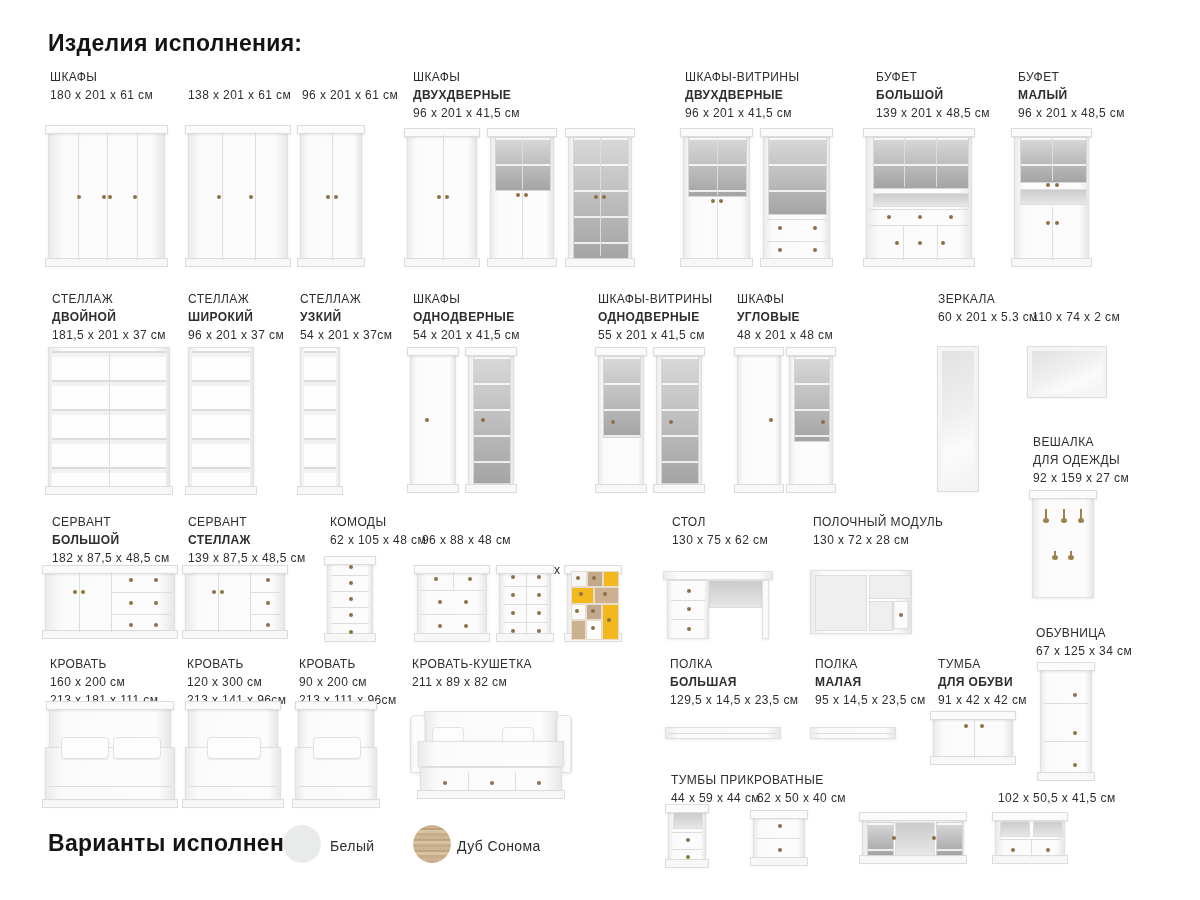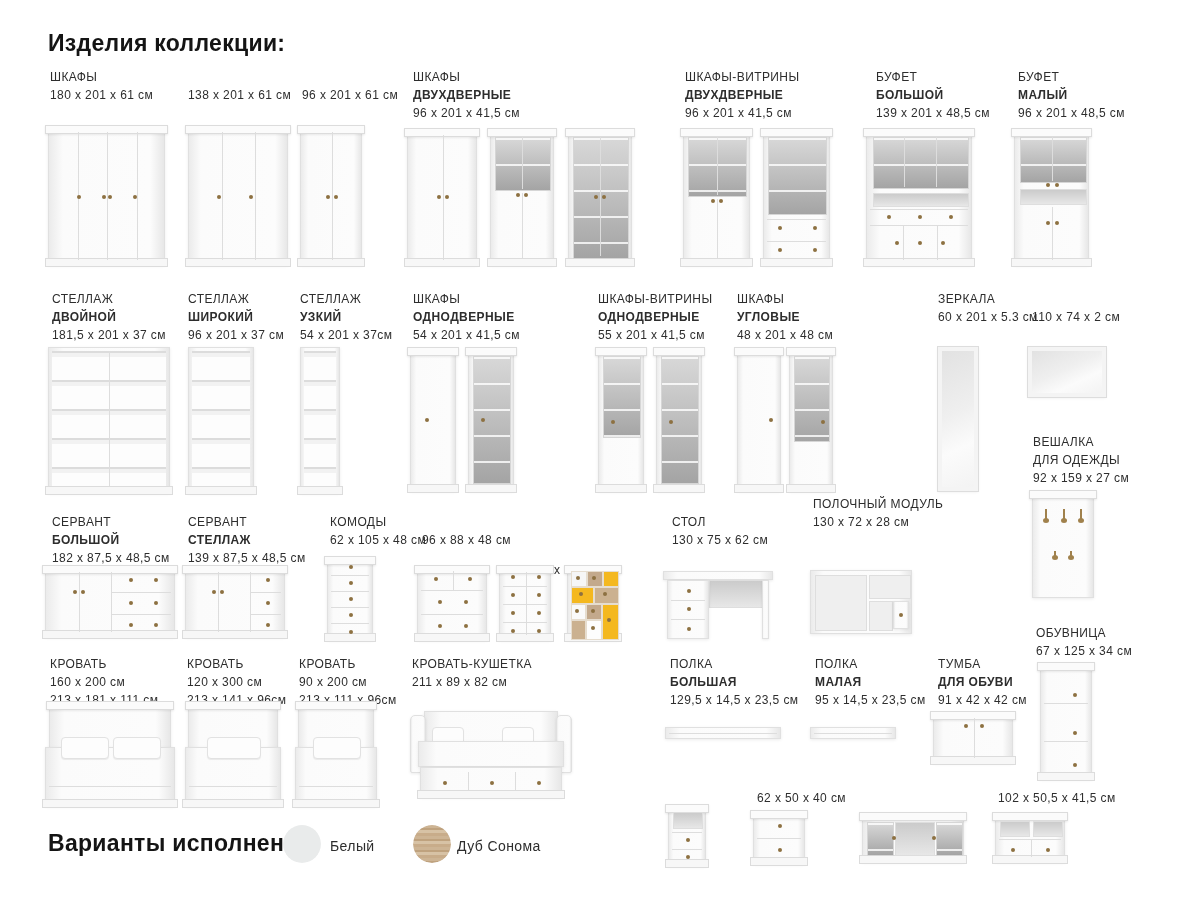--- a/index.html
+++ b/index.html
@@ -34,21 +34,21 @@
   .cell{position:absolute;border:1px solid #e6ddcf;}
   .swatch{position:absolute;width:38px;height:38px;border-radius:50%;overflow:hidden;box-shadow:0 0 0 1px rgba(0,0,0,.03) inset;}
   .swatch .fill{width:100%;height:100%;border-radius:50%;}
   .vlabel{position:absolute;font-size:14px;letter-spacing:.4px;color:#2d2d2d;white-space:nowrap;}
 </style>
 </head>
 <body>
 
 <div id="screen">
 
-  <div class="title" style="left:48px;top:30px">Изделия коллекции:</div>
+  <div class="title" style="left:48px;top:30px">Изделия исполнения:</div>
 
   <div class="lbl" style="left:50px;top:68px">
     <div>ШКАФЫ</div>
       <div class="dim">180 x 201 x 61 см</div>
   </div>
   <div class="lbl" style="left:188px;top:86px">
     <div class="dim">138 x 201 x 61 см</div>
   </div>
   <div class="lbl" style="left:302px;top:86px">
     <div class="dim">96 x 201 x 61 см</div>
@@ -303,21 +303,21 @@
   <div class="lbl" style="left:422px;top:531px">
     <div class="dim">96 x 88 x 48 см</div>
   </div>
   <div class="lbl" style="left:508px;top:561px">
     <div class="dim">80 x 88 x 44 см</div>
   </div>
   <div class="lbl" style="left:672px;top:513px">
     <div>СТОЛ</div>
       <div class="dim">130 x 75 x 62 см</div>
   </div>
-  <div class="lbl" style="left:813px;top:495px">
+  <div class="lbl" style="left:813px;top:513px">
     <div>ПОЛОЧНЫЙ МОДУЛЬ</div>
       <div class="dim">130 x 72 x 28 см</div>
   </div>
   <div class="lbl" style="left:1036px;top:624px">
     <div>ОБУВНИЦА</div>
       <div class="dim">67 x 125 x 34 см</div>
   </div>
 
   <div class="f" style="left:45px;top:567px;width:130px;height:70px">
     <div class="crn"></div>
@@ -544,20 +544,24 @@
   </div>
 
   <div class="f" style="left:933px;top:713px;width:80px;height:50px">
     <div class="crn"></div>
       <div class="pl"></div>
     <div class="v" style="left:40px"></div>
     <div class="k" style="left:32px;top:12px"></div>
       <div class="k" style="left:48px;top:12px"></div>
   </div>
 
+  <div class="lbl" style="left:671px;top:771px">
+    <div>ТУМБЫ ПРИКРОВАТНЫЕ</div>
+      <div class="dim">44 x 59 x 44 см</div>
+  </div>
   <div class="lbl" style="left:757px;top:789px">
     <div class="dim">62 x 50 x 40 см</div>
   </div>
   <div class="lbl" style="left:998px;top:789px">
     <div class="dim">102 x 50,5 x 41,5 см</div>
   </div>
 
   <div class="f" style="left:668px;top:806px;width:38px;height:60px">
     <div class="crn"></div>
       <div class="pl"></div>

